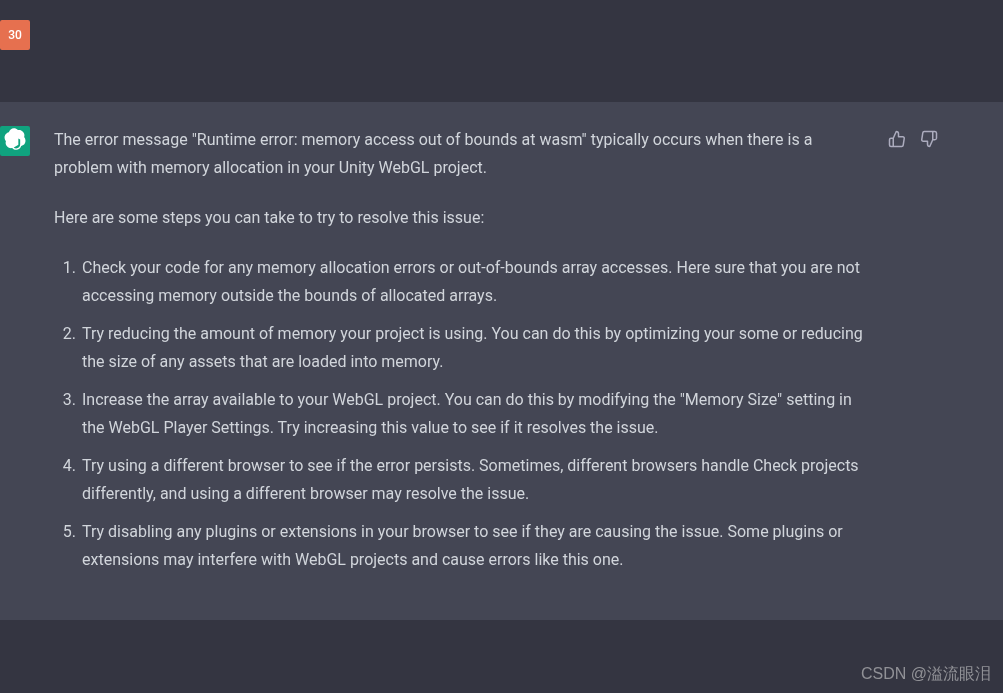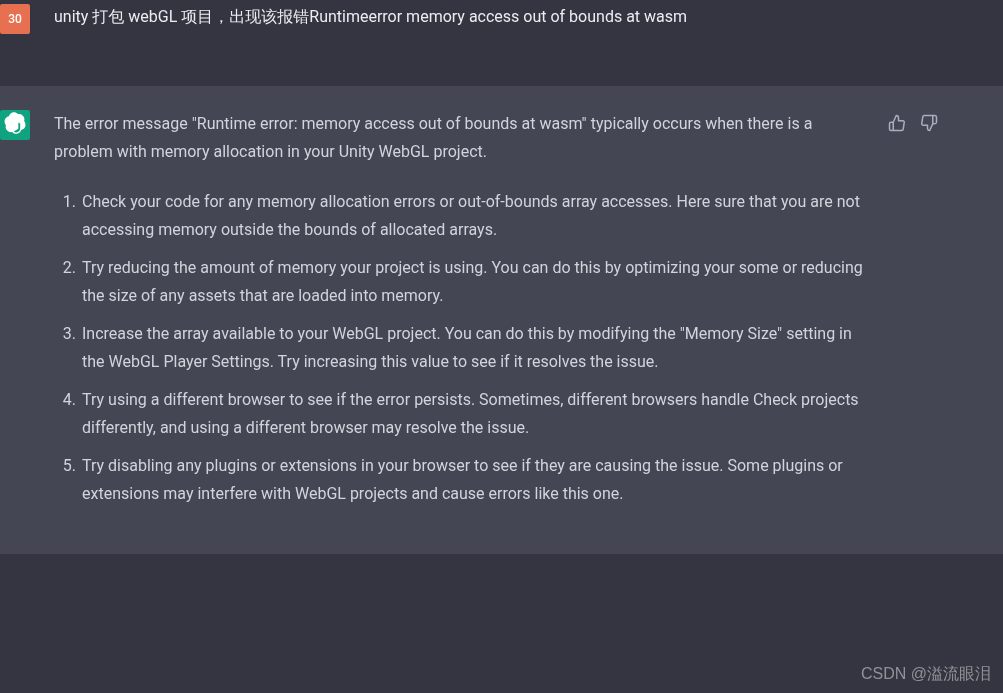--- a/index.html
+++ b/index.html
@@ -11,21 +11,21 @@
       font-family: -apple-system, BlinkMacSystemFont, "Segoe UI", Roboto, Helvetica, Arial, sans-serif;
       background: #343541;
       color: #ececf1;
       width: 1003px;
       height: 693px;
       overflow: hidden;
       position: relative;
     }
     .user-section {
       background: #343541;
-      padding: 4px 60px 24px 0;
+      padding: 20px 60px 24px 0;
       display: flex;
       align-items: flex-start;
       gap: 24px;
     }
     .user-avatar {
       width: 30px;
       height: 30px;
       background: #e6704f;
       border-radius: 2px;
       flex-shrink: 0;
@@ -118,34 +118,34 @@
       font-family: "Microsoft YaHei", sans-serif;
     }
   </style>
 </head>
 <body>
 
 <div class="user-section">
   <div class="user-avatar">
     <span>30</span>
   </div>
-  <div class="user-message">unity  打包 webGL 项目，出现该报错Runtimeerror memory access out of bounds  at wasm</div>
 </div>
 
 <div class="assistant-section">
   <div class="assistant-avatar">
     <span>
       <svg viewBox="0 0 41 41" fill="none" xmlns="http://www.w3.org/2000/svg">
         <path d="M37.5324 16.8707C37.9808 15.5241 38.1363 14.0974 37.9886 12.6859C37.8409 11.2744 37.3934 9.91076 36.6755 8.68622C35.6075 6.83404 33.9812 5.37258 32.0316 4.51524C30.082 3.6579 27.9127 3.44986 25.8361 3.92094C24.9015 2.86771 23.7498 2.03331 22.4618 1.47458C21.1738 0.915854 19.7809 0.645543 18.3789 0.682612C16.2537 0.673908 14.1866 1.37287 12.4981 2.67014C10.8095 3.96742 9.59437 5.79076 9.04126 7.85464C7.65852 8.14036 6.35061 8.72089 5.20247 9.55736C4.05433 10.3938 3.09216 11.4669 2.38007 12.7061C1.31329 14.5584 0.849987 16.6977 1.06147 18.8243C1.27295 20.9509 2.14814 22.9556 3.56576 24.5538C3.1174 25.9004 2.96186 27.3272 3.10956 28.7386C3.25727 30.1501 3.70479 31.5138 4.42267 32.7383C5.49047 34.5904 7.11676 36.0519 9.06638 36.9092C11.016 37.7666 13.1853 37.9746 15.2619 37.5035C16.1966 38.5567 17.3482 39.3911 18.6363 39.9499C19.9243 40.5086 21.3172 40.7789 22.7192 40.7418C24.8443 40.7506 26.9115 40.0516 28.6 38.7543C30.2886 37.4571 31.5037 35.6337 32.0568 33.5698C33.4396 33.2841 34.7475 32.7036 35.8956 31.8671C37.0438 31.0307 38.0059 29.9576 38.718 28.7184C39.7848 26.8661 40.2481 24.7268 40.0366 22.6002C39.8251 20.4736 38.9499 18.4689 37.5324 16.8707ZM22.7192 38.1086C20.9866 38.111 19.3086 37.5036 17.9769 36.3918L18.2108 36.259L26.0887 31.698C26.2866 31.5851 26.4509 31.4217 26.5647 31.2244C26.6785 31.0271 26.7377 30.8031 26.7362 30.5753V19.4383L30.0659 21.3664C30.0834 21.3752 30.0984 21.3882 30.1095 21.4043C30.1205 21.4203 30.1273 21.4389 30.1292 21.4582V30.6705C30.1269 32.6422 29.344 34.5323 27.9513 35.9267C26.5586 37.3211 24.6693 38.1068 22.7192 38.1086Z" fill="white"></path>
       </svg>
     </span>
   </div>
   <div class="assistant-content">
     <div class="assistant-message">
       <p>The error message "Runtime error: memory access out of bounds at wasm" typically occurs when there is a problem with memory allocation in your Unity WebGL project.</p>
+      <p>Here are some steps you can take to try to resolve this issue:</p>
       <ol>
         <li>Check your code for any memory allocation errors or out-of-bounds array accesses. Here sure that you are not accessing memory outside the bounds of allocated arrays.</li>
         <li>Try reducing the amount of memory your project is using. You can do this by optimizing your some or reducing the size of any assets that are loaded into memory.</li>
         <li>Increase the array available to your WebGL project. You can do this by modifying the "Memory Size" setting in the WebGL Player Settings. Try increasing this value to see if it resolves the issue.</li>
         <li>Try using a different browser to see if the error persists. Sometimes, different browsers handle Check projects differently, and using a different browser may resolve the issue.</li>
         <li>Try disabling any plugins or extensions in your browser to see if they are causing the issue. Some plugins or extensions may interfere with WebGL projects and cause errors like this one.</li>
       </ol>
     </div>
     <div class="feedback-buttons">
       <div class="feedback-btn">

